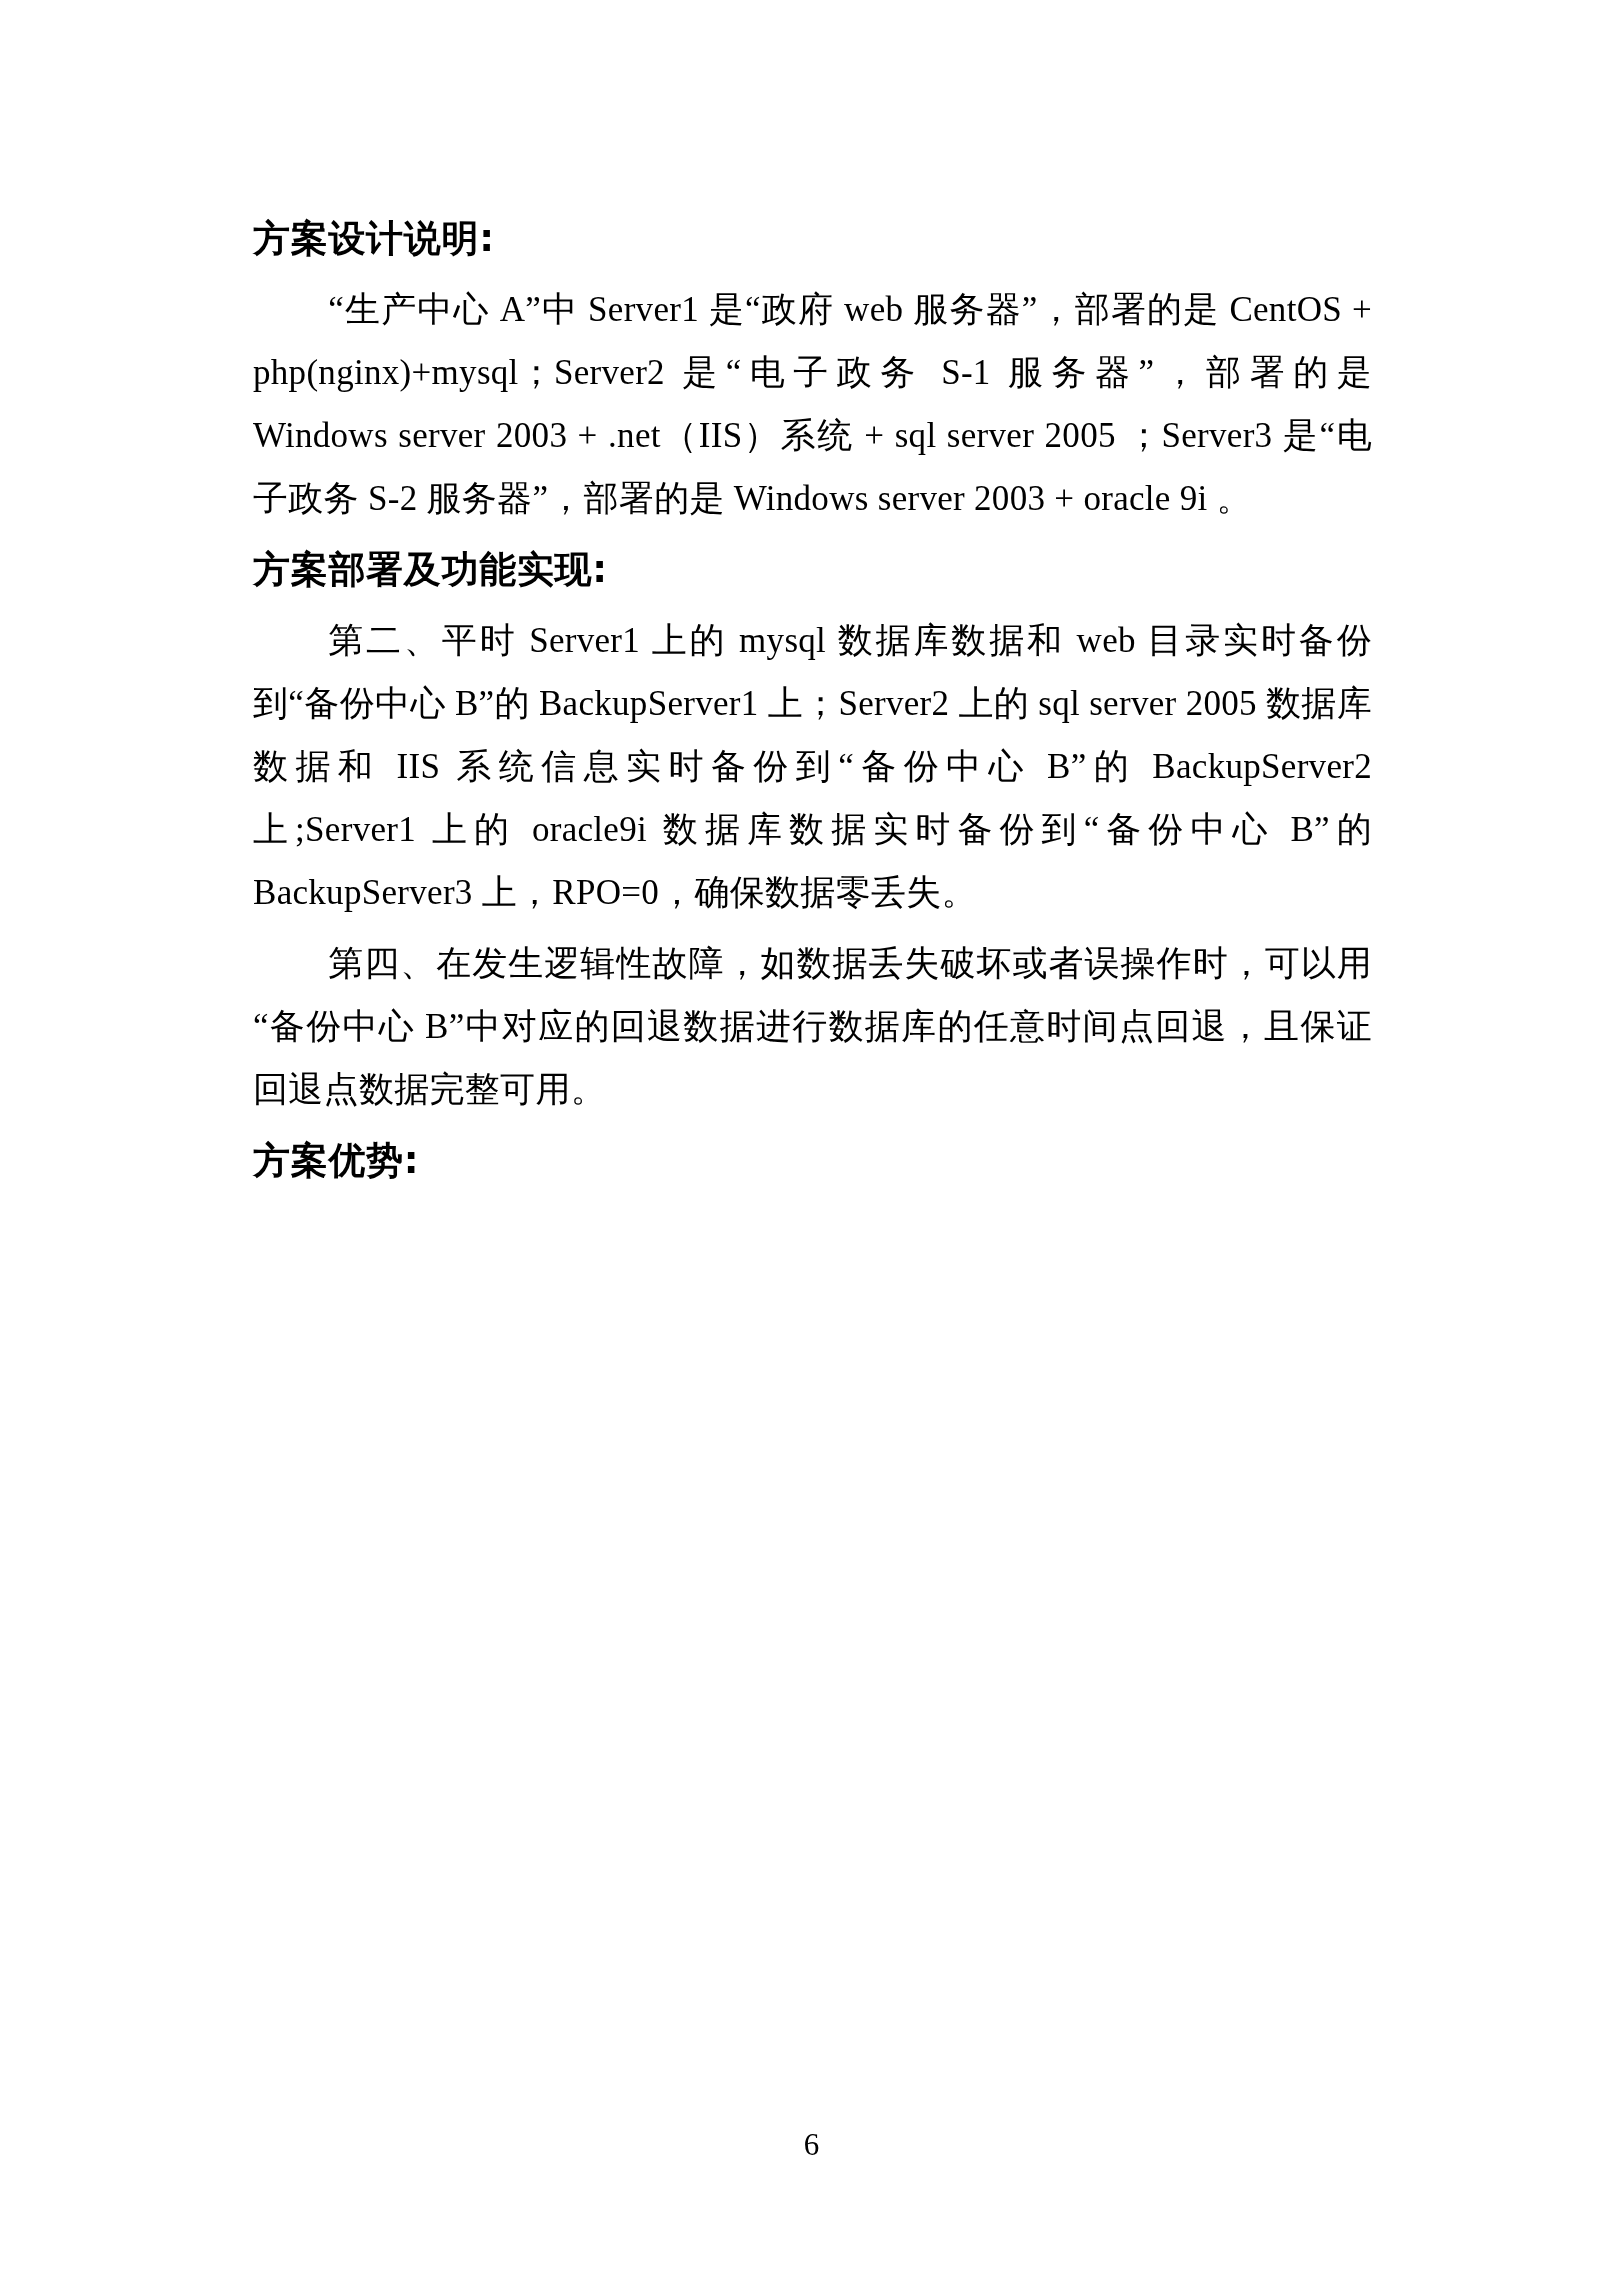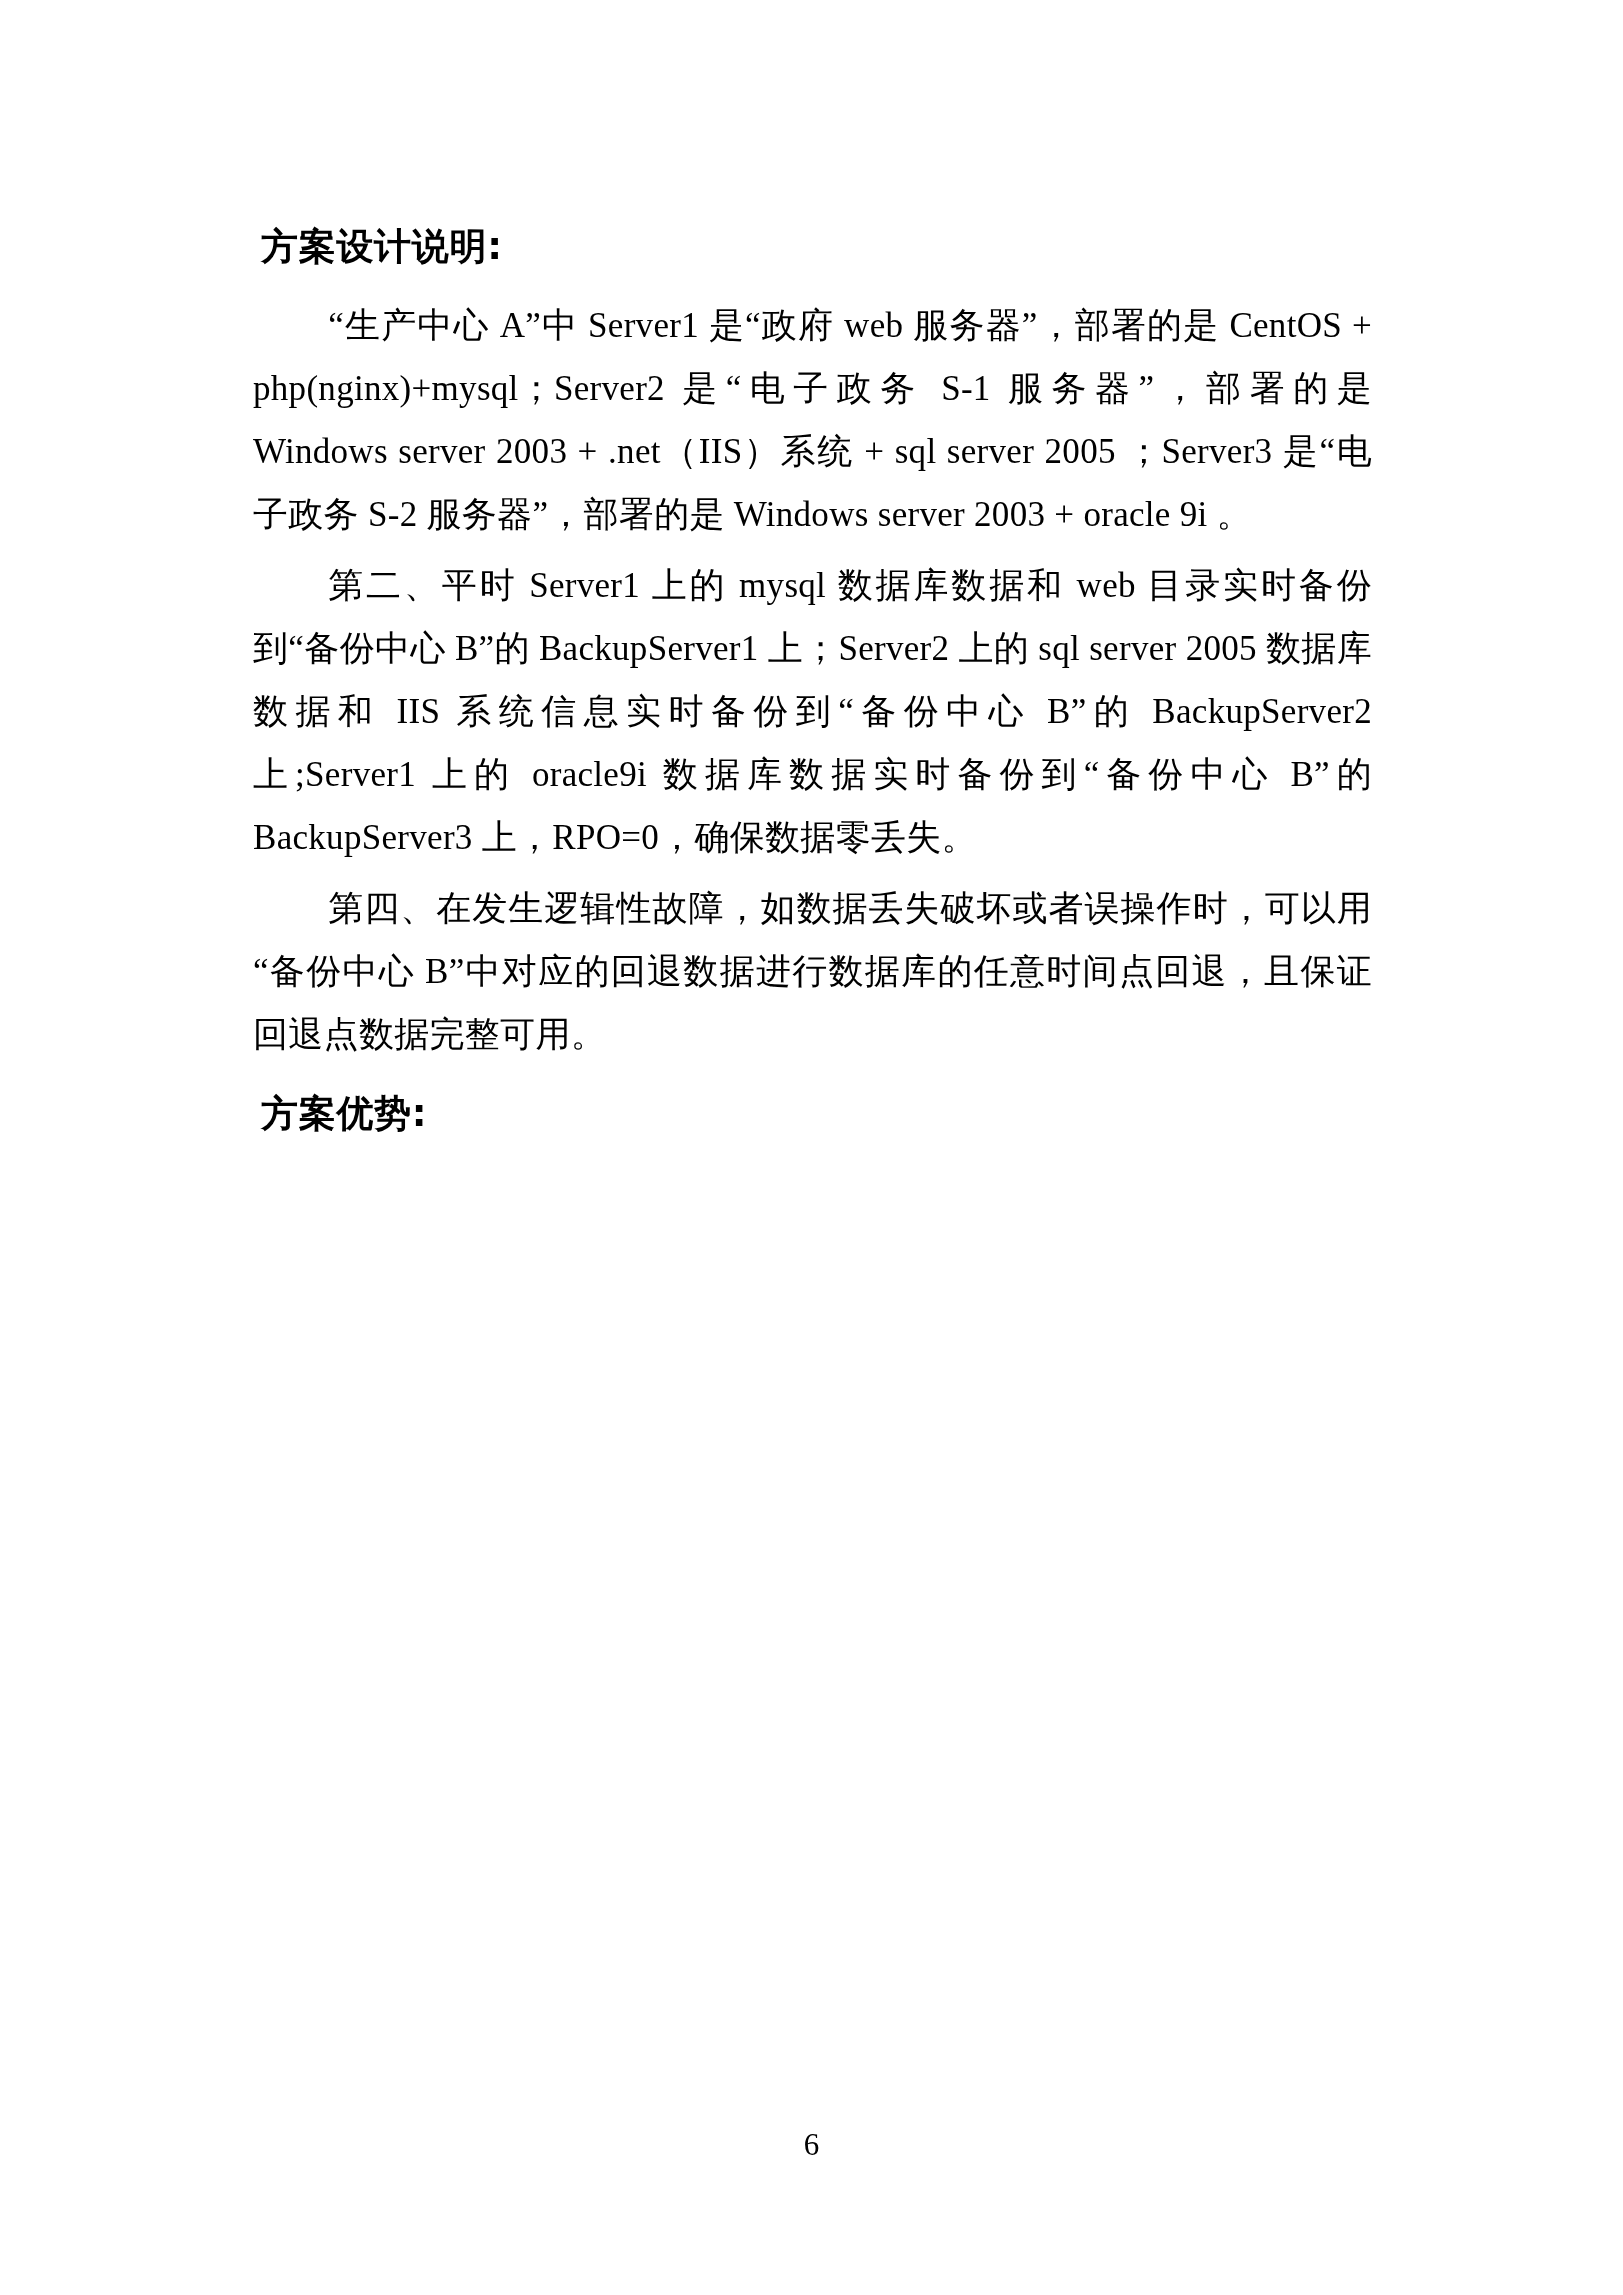--- a/index.html
+++ b/index.html
@@ -20,21 +20,21 @@
     position: absolute;
     left: 245px;
     top: 199px;
     width: 1135px;
   }
   .doc-heading {
     font-family: "DejaVu Sans", "Liberation Sans", sans-serif;
     font-weight: bold;
     font-size: 37px;
     line-height: 63px;
-    margin: 16px;
+    margin: 8px;
     text-align: left;
     letter-spacing: 0.7px;
   }
   .doc-para {
     font-size: 35px;
     line-height: 63px;
     margin: 8px;
     text-align: justify;
     text-indent: 2.15em;
     word-break: normal;
@@ -55,20 +55,21 @@
 <body>
 
 <div class="page">
   <div class="content">
 
     <h2 class="doc-heading">方案设计说明:</h2>
 
     <p class="doc-para">“生产中心 A”中 Server1 是“政府 web 服务器”，部署的是 CentOS + php(nginx)+mysql；Server2 是“电子政务 S-1 服务器”，部署的是 Windows server 2003 + .net（IIS）系统 + sql server 2005 ；Server3 是“电子政务 S-2 服务器”，部署的是 Windows server 2003 + oracle 9i 。</p>
 
 
+    <h2 class="doc-heading">方案部署及功能实现:</h2>
 
 
     <p class="doc-para">第二、平时 Server1 上的 mysql 数据库数据和 web 目录实时备份到“备份中心 B”的 BackupServer1 上；Server2 上的 sql server 2005 数据库数据和 IIS 系统信息实时备份到“备份中心 B”的 BackupServer2 上;Server1 上的 oracle9i 数据库数据实时备份到“备份中心 B”的 BackupServer3 上，RPO=0，确保数据零丢失。</p>
 
 
     <p class="doc-para">第四、在发生逻辑性故障，如数据丢失破坏或者误操作时，可以用 “备份中心 B”中对应的回退数据进行数据库的任意时间点回退，且保证回退点数据完整可用。</p>
 
     <h2 class="doc-heading">方案优势:</h2>
 
   </div>

